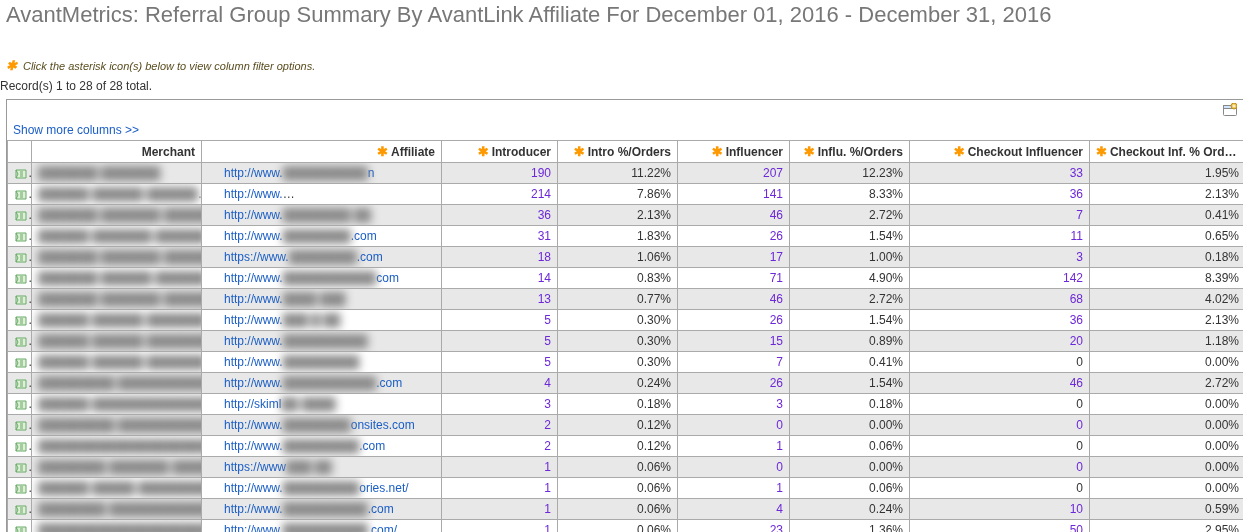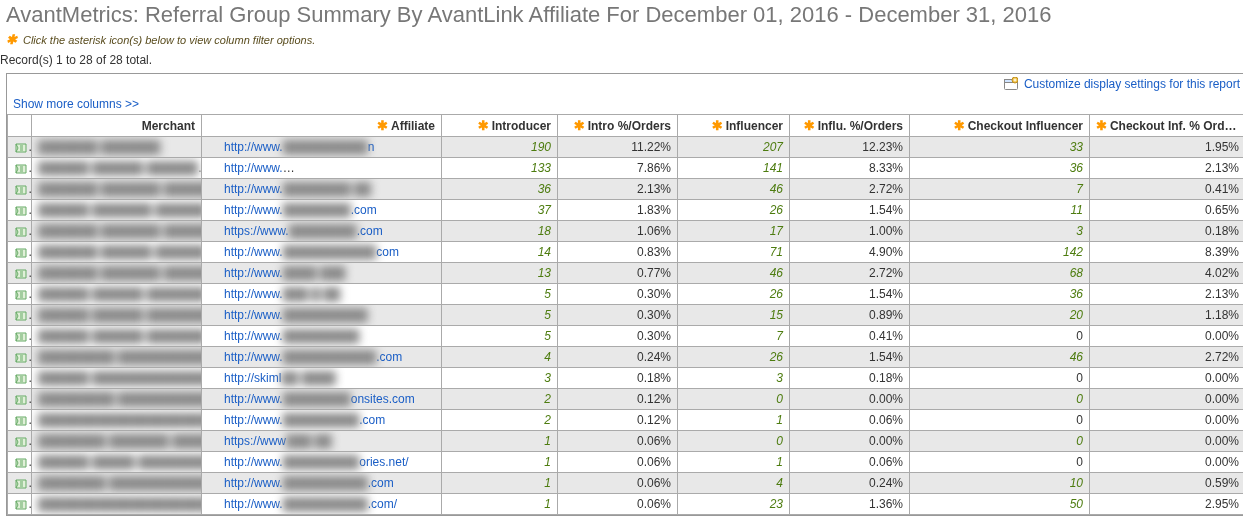--- a/index.html
+++ b/index.html
@@ -1,18 +1,18 @@
 <!DOCTYPE html>
 <html><head>
 <meta charset="utf-8">
 <style>
   * { box-sizing: border-box; margin: 0; padding: 0; }
   body { font-family: Arial, Helvetica, sans-serif; font-size: 12px; background: #fff; color: #333; width: 1243px; }
   .header-title { font-size: 22px; color: #777; font-weight: normal; padding: 2px 12px 2px 6px; }
-  .subtitle-row { padding: 2px 6px 6px 6px; color: #f90; font-style: italic; font-size: 11px; }
+  .subtitle-row { padding: 2px 6px 6px 6px; color: #f90; font-style: italic; font-size: 11px; margin-top: 26px; }
   .subtitle-row .subtitle-text { color: #5a4d1f; }
   .records-row { text-align: left; font-size: 12px; color: #333; padding-bottom: 6px; }
   .outer-table { border: 1px solid #999; border-collapse: collapse; width: 1232px; margin: 0 6px; }
   .customize-row td { text-align: right; padding: 3px 6px; background: #fff; font-size: 12px; }
   .customize-link { color: #1a5ec6; text-decoration: none; }
   .customize-icon { display: inline-block; width: 14px; height: 14px; vertical-align: text-bottom; margin-right: 3px; position: relative; }
   .customize-icon svg { width: 14px; height: 14px; }
   .show-more-row td { padding: 3px 6px; color: #1a5ec6; font-size: 12px; cursor: pointer; }
   .data-table { width: 100%; border-collapse: collapse; table-layout: fixed; }
   .data-table th, .data-table td { border: 1px solid #aaa; padding: 3px 6px; font-size: 12px; overflow: hidden; text-overflow: ellipsis; white-space: nowrap; }
@@ -23,21 +23,21 @@
   .col-affiliate { width: 240px; }
   .col-num { text-align: right; }
   .col-introducer { width: 116px; }
   .col-intropct { width: 120px; }
   .col-influencer { width: 112px; }
   .col-influpct { width: 120px; }
   .col-checkout { width: 180px; }
   .col-checkoutpct { width: 156px; }
   .data-table tbody tr:nth-child(odd) td { background: #e8e8e8; }
   .data-table tbody tr:nth-child(even) td { background: #fff; }
-  .num-link { color: #4d7c0f; text-decoration: none; font-style: italic; }
+  .num-link { color: #6d28d9; text-decoration: none; }
   .affiliate-link { color: #1a5ec6; text-decoration: none; padding-left: 16px; }
   .action-icon { display: inline-block; width: 14px; height: 12px; vertical-align: middle; }
   .action-icon svg { width: 14px; height: 12px; }
   .blur-box { filter: blur(4px); color: #888; display: inline-block; }
 </style>
 </head>
 <body>
 
 <h1 class="header-title">AvantMetrics: Referral Group Summary By AvantLink Affiliate For December 01, 2016 - December 31, 2016</h1>
 <div class="subtitle-row">
@@ -52,21 +52,20 @@
     <td>
       <span class="customize-icon">
         <svg viewBox="0 0 14 14">
               <rect x="0.5" y="2.5" width="13" height="10" rx="1" fill="#fff" stroke="#888"></rect>
               <rect x="0.5" y="2.5" width="13" height="3" fill="#d0e4ff" stroke="#888"></rect>
               <circle cx="11" cy="3" r="3" fill="#f0c040" stroke="#c09020"></circle>
               <line x1="11" y1="1.5" x2="11" y2="4.5" stroke="#fff"></line>
               <line x1="9.5" y1="3" x2="12.5" y2="3" stroke="#fff"></line>
             </svg>
       </span>
-      <a href="#" class="customize-link">Customize display settings for this report</a>
     </td>
   </tr>
   <tr class="show-more-row">
     <td>
       <a href="#" class="customize-link">Show more columns &gt;&gt;</a>
     </td>
   </tr>
   <tr>
     <td style="padding:0;">
       <table class="data-table">
@@ -111,21 +110,21 @@
                 <td class="col-num">1.95%</td>
               </tr>
               <tr>
                 <td class="col-action"><span class="action-icon"><svg viewBox="0 0 14 12">
                       <path d="M2 2 L12 2 L12 10 L2 10 Z" fill="#e0f0d8" stroke="#6a6"></path>
                       <path d="M2 2 L4 6 L2 10" fill="none" stroke="#6a6"></path>
                       <path d="M6 4 L9 4 M6 6 L9 6 M6 8 L9 8" stroke="#6a6"></path>
                     </svg></span></td>
                 <td><span class="blur-box">██████ ██████ ██████</span></td>
                 <td><a href="#" class="affiliate-link"><span>http://www.</span><span class="blur-box">██████ ████/██████████</span><span></span></a></td>
-                <td class="col-num"><a href="#" class="num-link">133</a></td>
+                <td class="col-num"><a href="#" class="num-link">214</a></td>
                 <td class="col-num">7.86%</td>
                 <td class="col-num"><a href="#" class="num-link">141</a></td>
                 <td class="col-num">8.33%</td>
                 <td class="col-num"><a href="#" class="num-link">36</a></td>
                 <td class="col-num">2.13%</td>
               </tr>
               <tr>
                 <td class="col-action"><span class="action-icon"><svg viewBox="0 0 14 12">
                       <path d="M2 2 L12 2 L12 10 L2 10 Z" fill="#e0f0d8" stroke="#6a6"></path>
                       <path d="M2 2 L4 6 L2 10" fill="none" stroke="#6a6"></path>
@@ -141,21 +140,21 @@
                 <td class="col-num">0.41%</td>
               </tr>
               <tr>
                 <td class="col-action"><span class="action-icon"><svg viewBox="0 0 14 12">
                       <path d="M2 2 L12 2 L12 10 L2 10 Z" fill="#e0f0d8" stroke="#6a6"></path>
                       <path d="M2 2 L4 6 L2 10" fill="none" stroke="#6a6"></path>
                       <path d="M6 4 L9 4 M6 6 L9 6 M6 8 L9 8" stroke="#6a6"></path>
                     </svg></span></td>
                 <td><span class="blur-box">██████ ███████ ██████</span></td>
                 <td><a href="#" class="affiliate-link"><span>http://www.</span><span class="blur-box">████████</span><span>.com</span></a></td>
-                <td class="col-num"><a href="#" class="num-link">37</a></td>
+                <td class="col-num"><a href="#" class="num-link">31</a></td>
                 <td class="col-num">1.83%</td>
                 <td class="col-num"><a href="#" class="num-link">26</a></td>
                 <td class="col-num">1.54%</td>
                 <td class="col-num"><a href="#" class="num-link">11</a></td>
                 <td class="col-num">0.65%</td>
               </tr>
               <tr>
                 <td class="col-action"><span class="action-icon"><svg viewBox="0 0 14 12">
                       <path d="M2 2 L12 2 L12 10 L2 10 Z" fill="#e0f0d8" stroke="#6a6"></path>
                       <path d="M2 2 L4 6 L2 10" fill="none" stroke="#6a6"></path>

